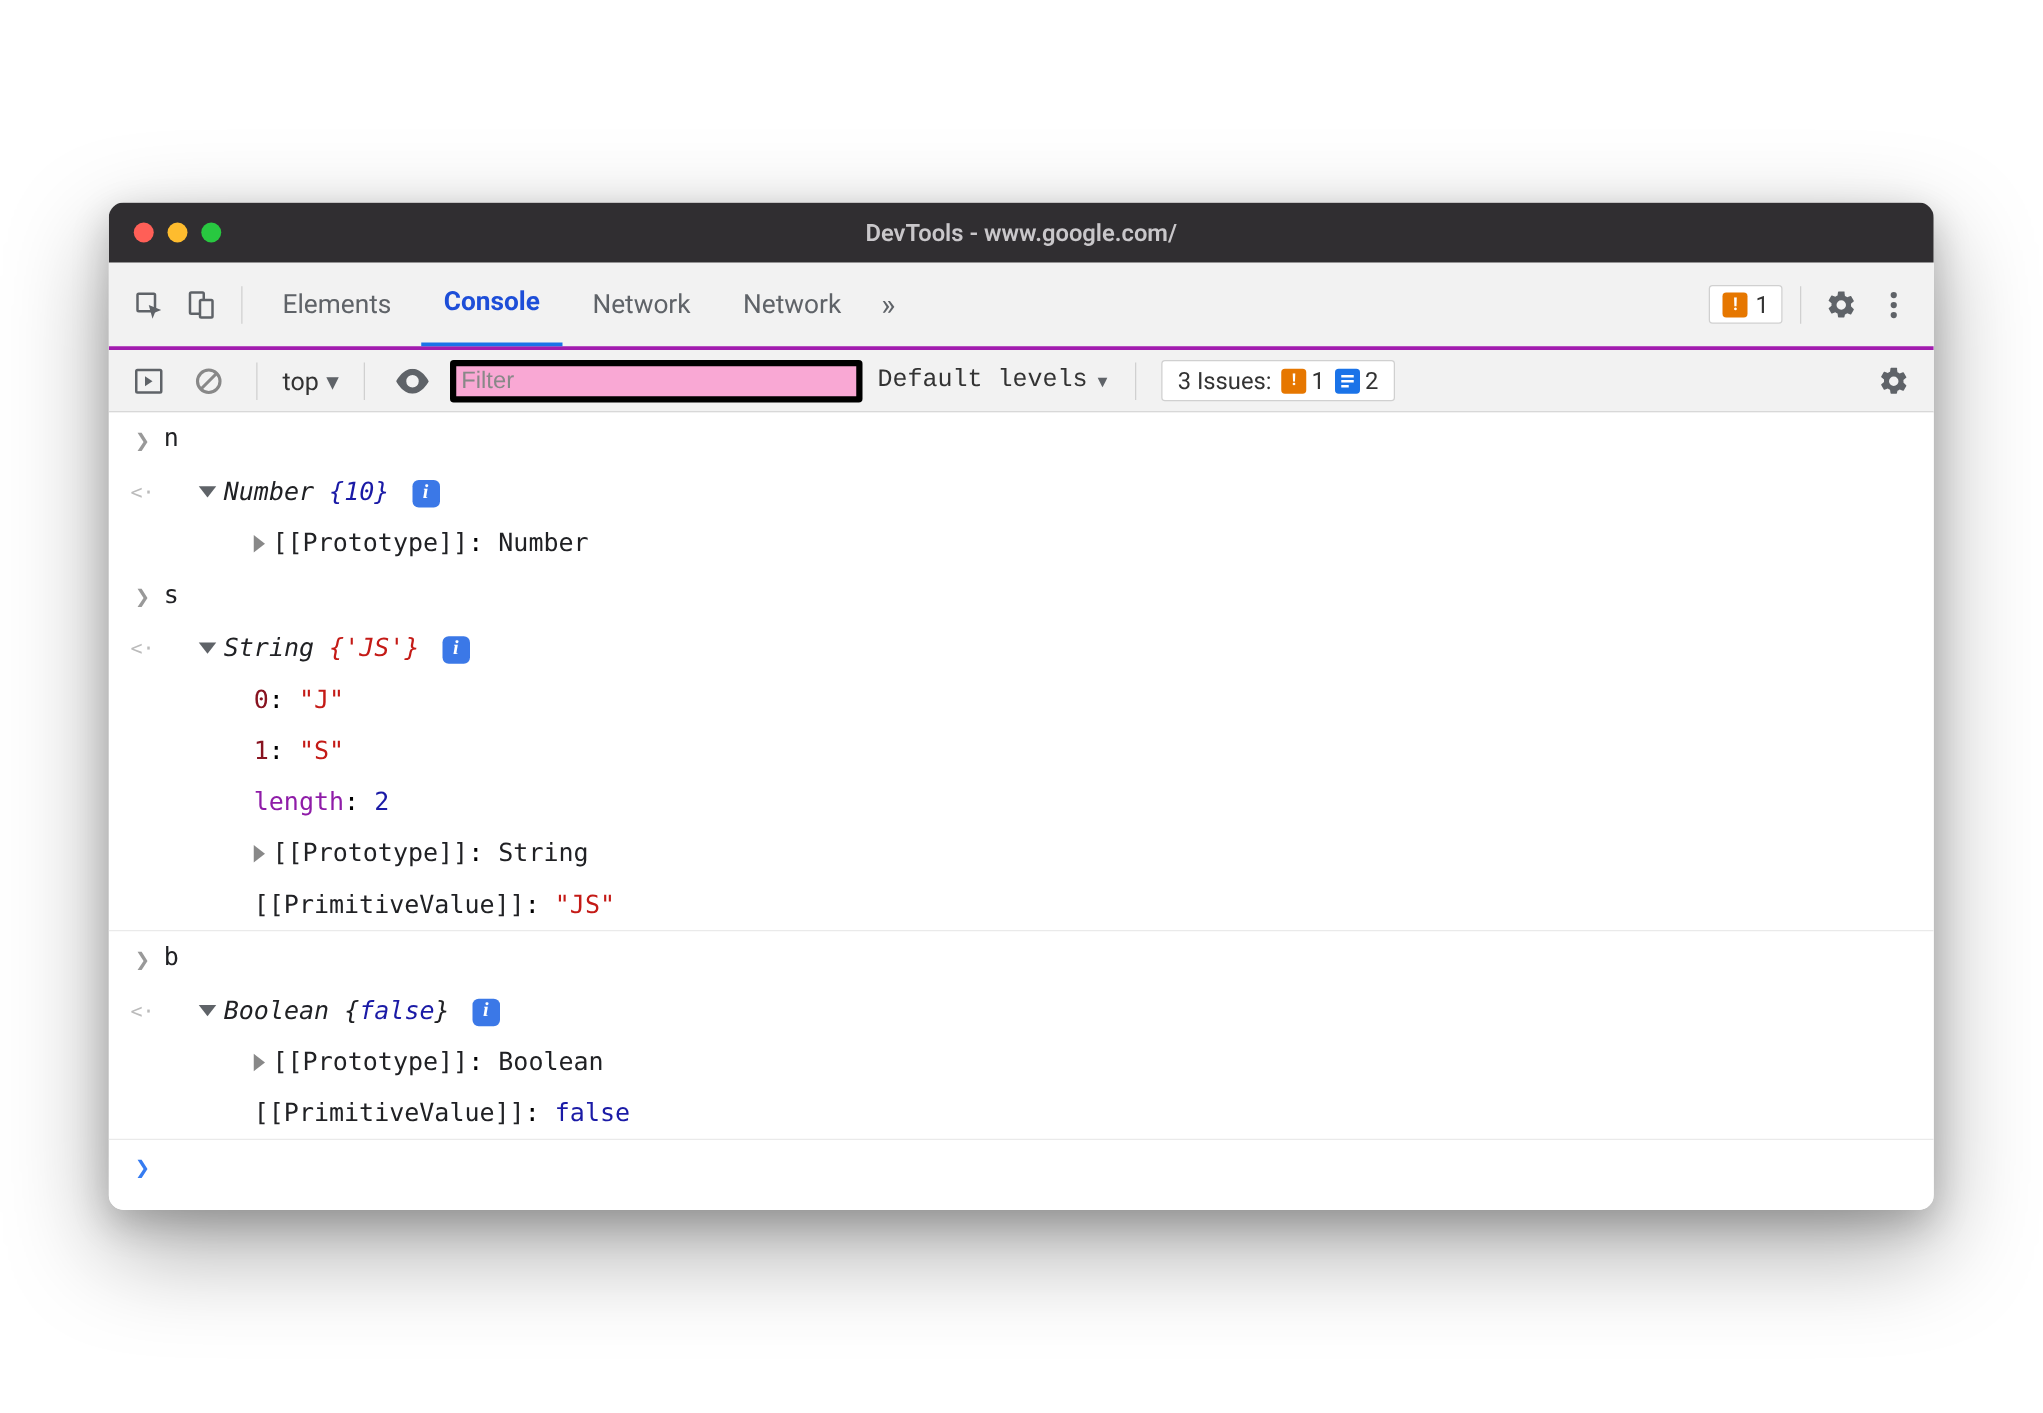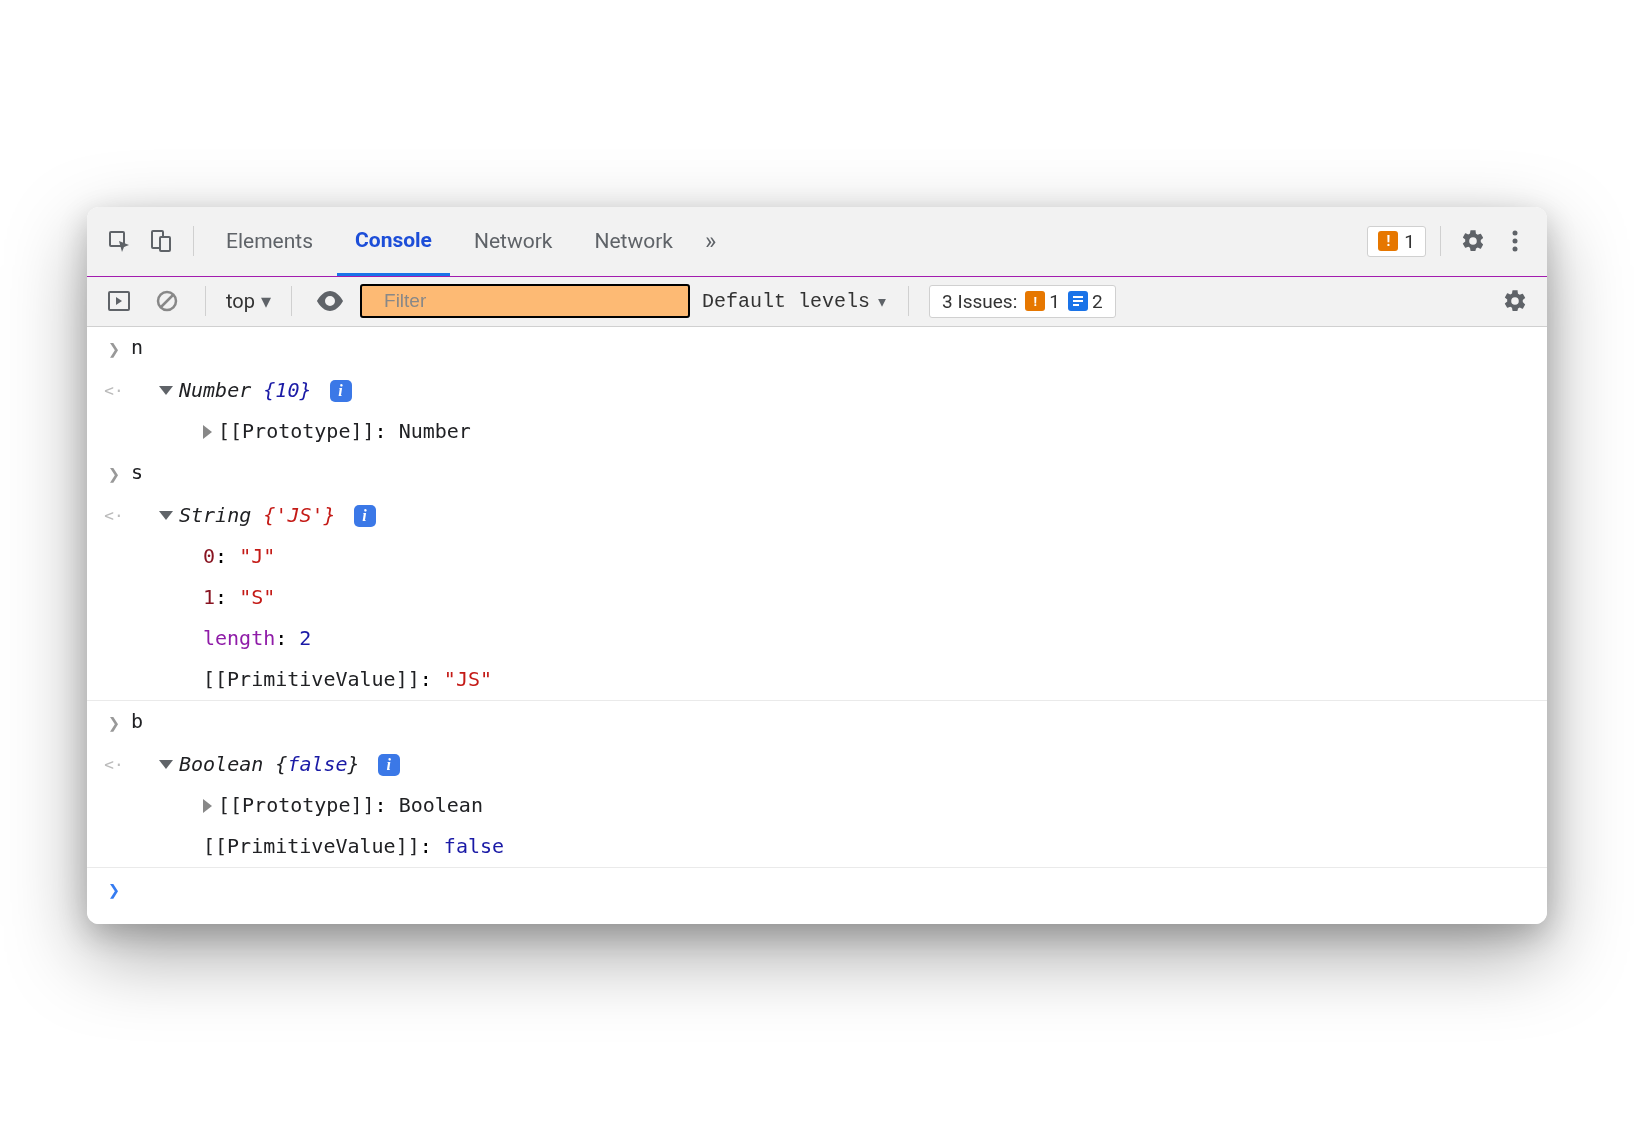--- a/index.html
+++ b/index.html
@@ -43,21 +43,21 @@
       text-align: center;
       color: #c9c7ca;
       font-size: 19px;
       font-weight: 600;
       pointer-events: none;
     }
     .main-toolbar {
       height: 70px;
       display: flex;
       align-items: center;
-      border-bottom: 1px solid #a21caf;
+      border-bottom: 3px solid #a21caf;
       background: #f2f2f2;
       padding: 0 14px;
       gap: 6px;
     }
     .vdiv {
       width: 1px; height: 30px; background: #d0d0d0; margin: 0 8px;
     }
     .tab {
       font-size: 21px;
       color: #5f6368;
@@ -104,26 +104,26 @@
       gap: 12px;
     }
     .context-select {
       display: flex; align-items: flex-start; gap: 6px;
       font-size: 20px; color: #333;
       cursor: pointer;
     }
     .filter-input {
       height: 34px;
       width: 330px;
-      border: 2px solid #000000;
+      border: 5px solid #000000;
       border-radius: 3px;
-      padding: 0 22px;
+      padding: 0 4px;
       font-size: 19px;
       color: #333;
-      background: #fdba74;
+      background: #f9a8d4;
     }
     .filter-input::placeholder { color: #888; }
     .levels-select {
       display: flex; align-items: center; gap: 6px;
       font-size: 20px; color: #333;
       cursor: pointer;
       font-family: Liberation Mono, monospace;
     }
     .issues-box {
       display: flex; align-items: center; gap: 8px;
@@ -209,20 +209,28 @@
       vertical-align: middle;
     }
     .input-arrow { color: #367cf1; font-weight: bold; }
     svg { display: block; }
   </style>
 </head>
 <body>
 
 <div class="window">
 
+  <div class="titlebar">
+    <div class="traffic-lights">
+      <div class="light red"></div>
+      <div class="light yellow"></div>
+      <div class="light green"></div>
+    </div>
+    <div class="title">DevTools - www.google.com/</div>
+  </div>
 
   <div class="main-toolbar">
     <div class="icon-btn">
       <svg width="24" height="24" viewBox="0 0 24 24" fill="none" stroke="#5f6368" stroke-width="2">
         <rect x="3" y="3" width="14" height="14" rx="1"></rect>
         <path d="M12 12 L22 16 L17 18 L15 23 Z" fill="#5f6368" stroke="none"></path>
       </svg>
     </div>
     <div class="icon-btn">
       <svg width="22" height="24" viewBox="0 0 22 24" fill="none" stroke="#5f6368" stroke-width="2">
@@ -356,20 +364,26 @@
       <div class="content indent-3">
         <span class="txt-darkred">1</span><span>: </span><span class="txt-red">"S"</span>
       </div>
     </div>
     <div class="row">
       <div class="gutter"></div>
       <div class="content indent-3">
         <span class="txt-purple">length</span><span>: </span><span class="txt-blue">2</span>
       </div>
     </div>
+    <div class="row">
+      <div class="gutter"></div>
+      <div class="content indent-2">
+        <span class="tri right"></span><span class="txt-black">[[Prototype]]</span><span>: </span><span class="txt-black">String</span>
+      </div>
+    </div>
     <div class="row bordered">
       <div class="gutter"></div>
       <div class="content indent-3">
         <span class="txt-black">[[PrimitiveValue]]</span><span>: </span><span class="txt-red">"JS"</span>
       </div>
     </div>
 
     <div class="row">
       <div class="gutter">❯</div>
       <div class="content txt-black">b</div>

